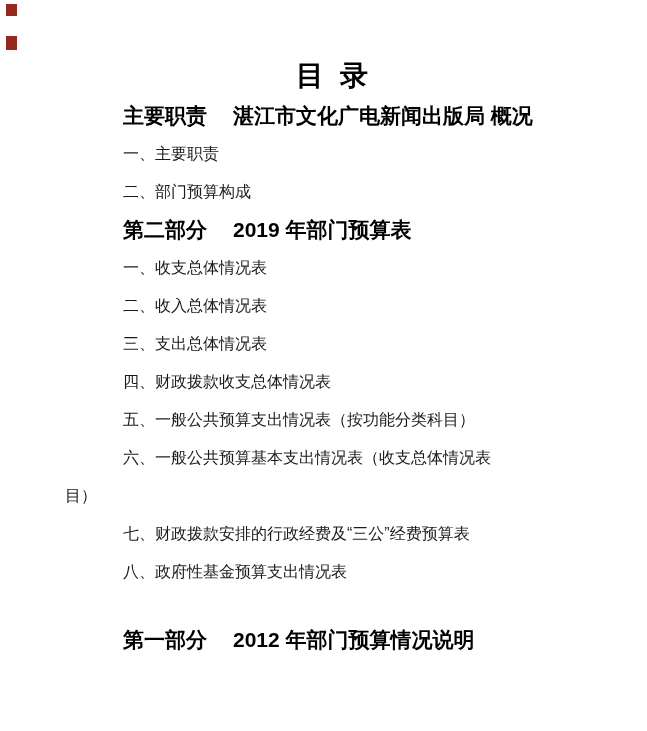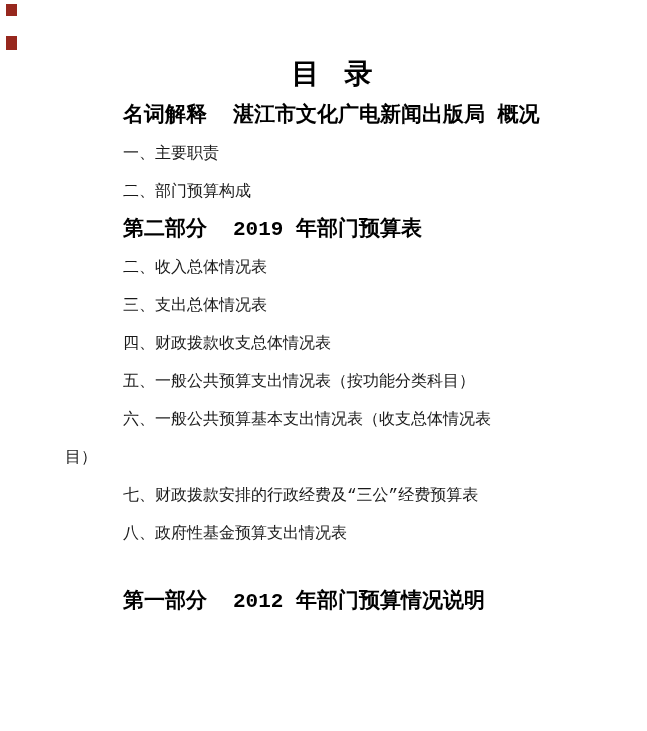--- a/index.html
+++ b/index.html
@@ -6,21 +6,21 @@
     margin: 0;
     padding: 0;
     background: #ffffff;
   }
   .page {
     position: relative;
     width: 647px;
     height: 731px;
     background: var(--page-bg, #ffffff);
     overflow: hidden;
-    font-family: Liberation Mono, monospace;
+    font-family: Liberation Sans, sans-serif;
   }
   .corner-marker {
     position: absolute;
     background: var(--marker-color, #97281e);
   }
   .content {
     position: absolute;
     left: 65px;
     top: 55px;
     width: 534px;
@@ -67,24 +67,25 @@
 <body>
 
 <div class="page">
   <div>
       <div class="corner-marker" style="top: 4px; left: 6px; width: 11px; height: 12px;"></div>
       <div class="corner-marker" style="top: 36px; left: 6px; width: 11px; height: 14px;"></div>
     </div>
   <div class="content">
     <h1 class="doc-title">目 录</h1>
     <div>
-        <div class="row part"><span class="part-label">名词解释</span><span class="part-title">湛江市文化广电新闻出版局 概况</span></div>
+        <div class="row part"><span class="part-label">主要职责</span><span class="part-title">湛江市文化广电新闻出版局 概况</span></div>
         <div class="row item">一、主要职责</div>
         <div class="row item">二、部门预算构成</div>
         <div class="row part"><span class="part-label">第二部分</span><span class="part-title">2019 年部门预算表</span></div>
+        <div class="row item">一、收支总体情况表</div>
         <div class="row item">二、收入总体情况表</div>
         <div class="row item">三、支出总体情况表</div>
         <div class="row item">四、财政拨款收支总体情况表</div>
         <div class="row item">五、一般公共预算支出情况表（按功能分类科目）</div>
         <div class="row item">六、一般公共预算基本支出情况表（收支总体情况表</div>
         <div class="row cont">目）</div>
         <div class="row item">七、财政拨款安排的行政经费及“三公”经费预算表</div>
         <div class="row item">八、政府性基金预算支出情况表</div>
         <div class="row part gap"><span class="part-label">第一部分</span><span class="part-title">2012 年部门预算情况说明</span></div>
       </div>

